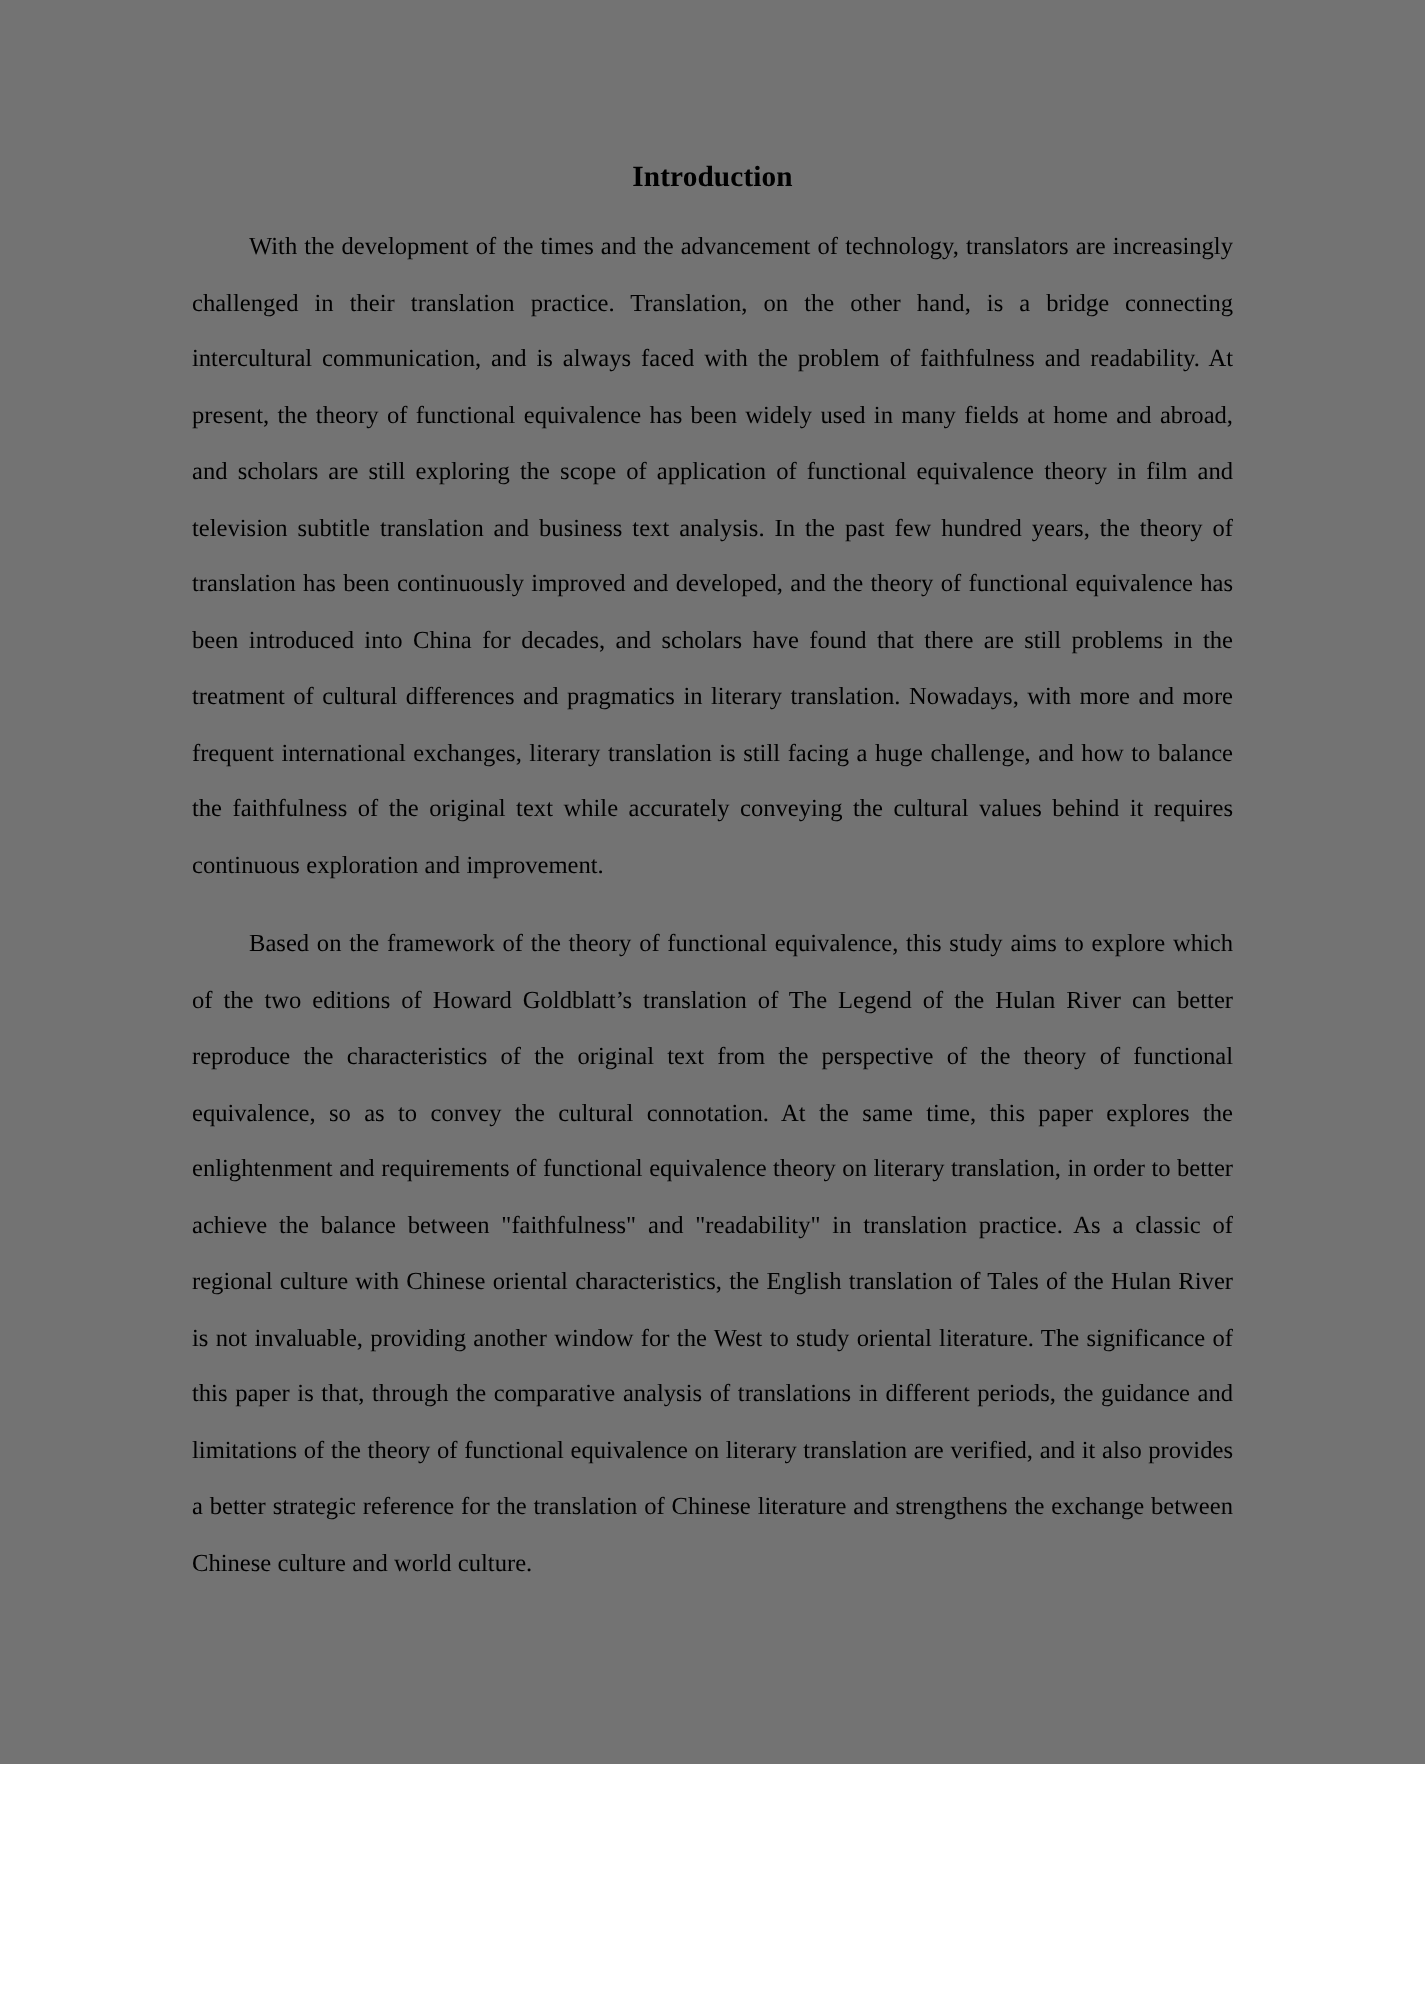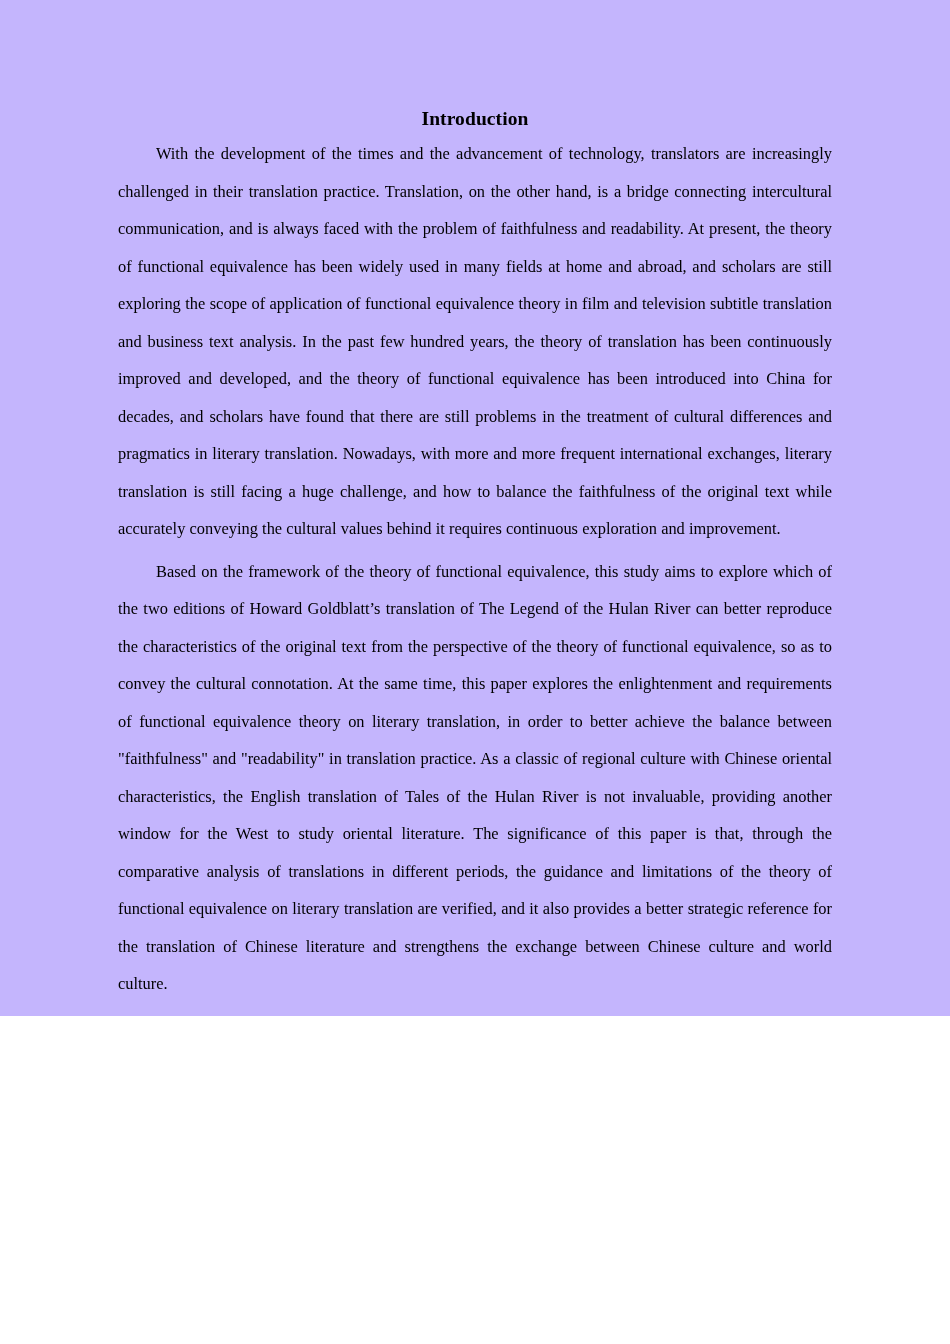--- a/index.html
+++ b/index.html
@@ -3,22 +3,22 @@
 <meta charset="utf-8">
 <style>
   html, body {
     margin: 0;
     padding: 0;
     background: #ffffff;
   }
   .page {
     position: relative;
     width: 950px;
-    height: 1016px;
-    background: #c4b5fd;
+    height: 1176px;
+    background: #737373;
     margin: 0 auto;
     overflow: hidden;
     font-family: "Liberation Serif", "DejaVu Serif", serif;
     color: #000000;
     -webkit-font-smoothing: antialiased;
   }
   .content {
     position: absolute;
     left: 113px;
     top: 0;
@@ -37,21 +37,21 @@
     width: 724px;
     letter-spacing: 0.1px;
   }
   .body-block {
     position: absolute;
     top: 130px;
     left: 0;
     width: 724px;
   }
   p.para {
-    margin: 5px;
+    margin: 15px;
     padding: 0;
     font-size: 16.4px;
     line-height: 37.5px;
     text-align: justify;
     text-justify: inter-word;
     text-indent: 38px;
     hyphens: none;
     -webkit-hyphens: none;
     word-spacing: 0.15px;
   }

